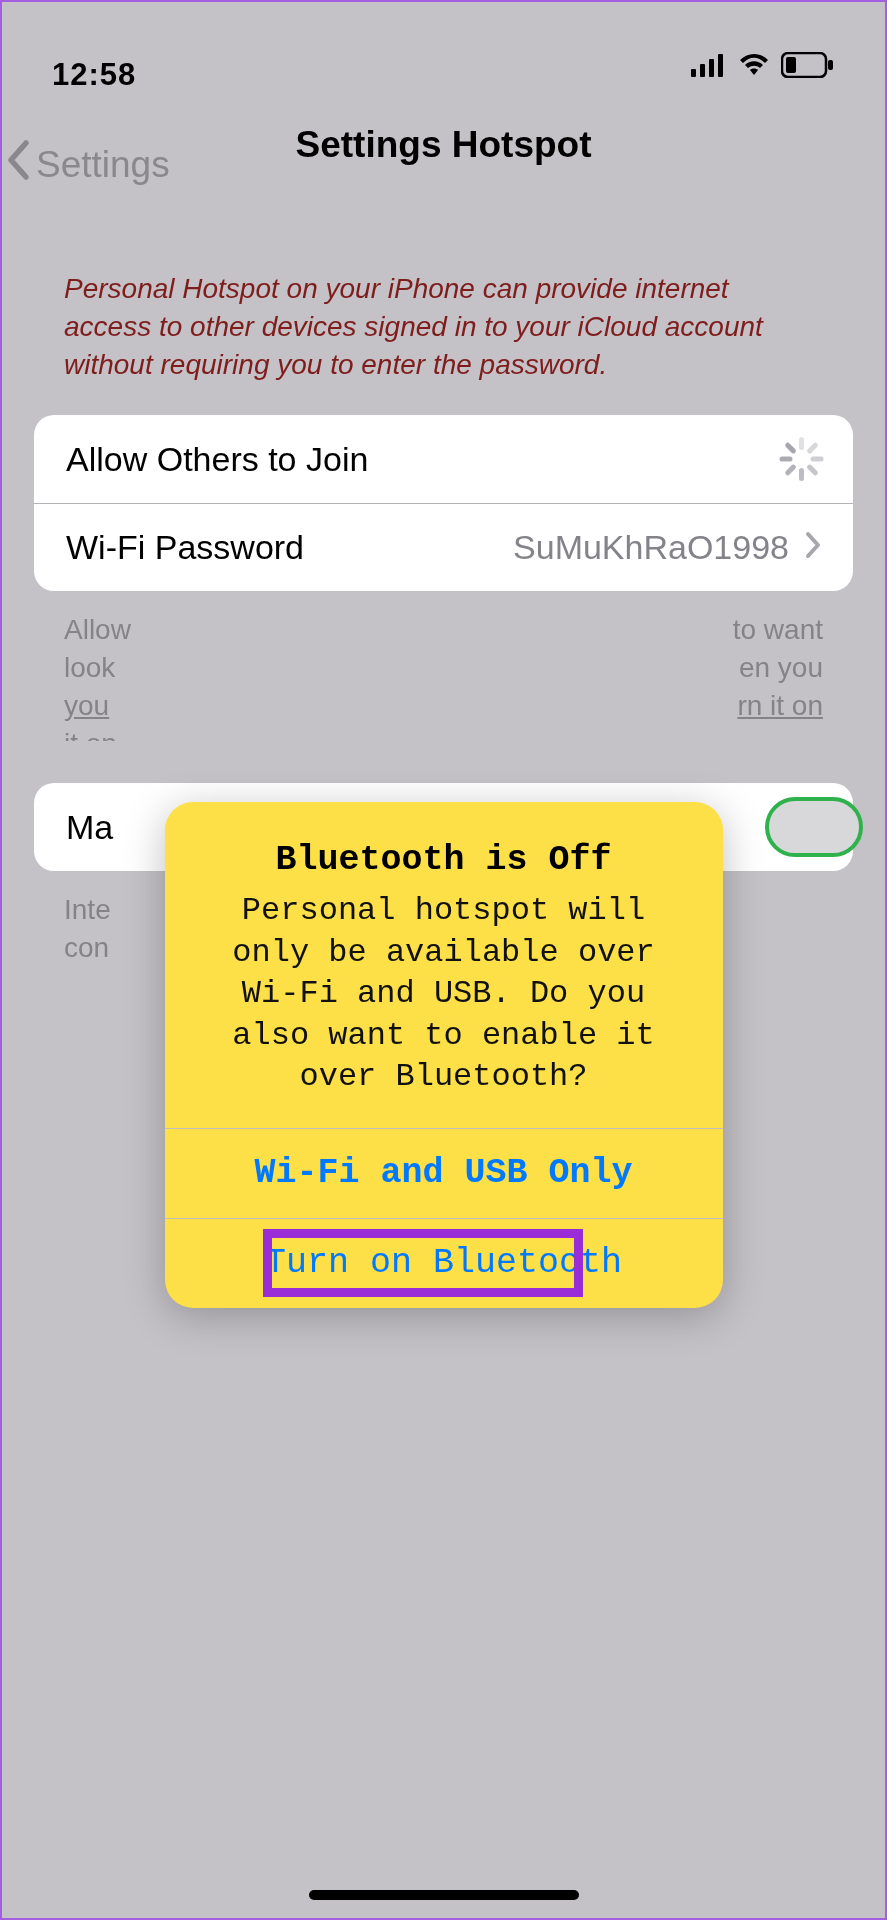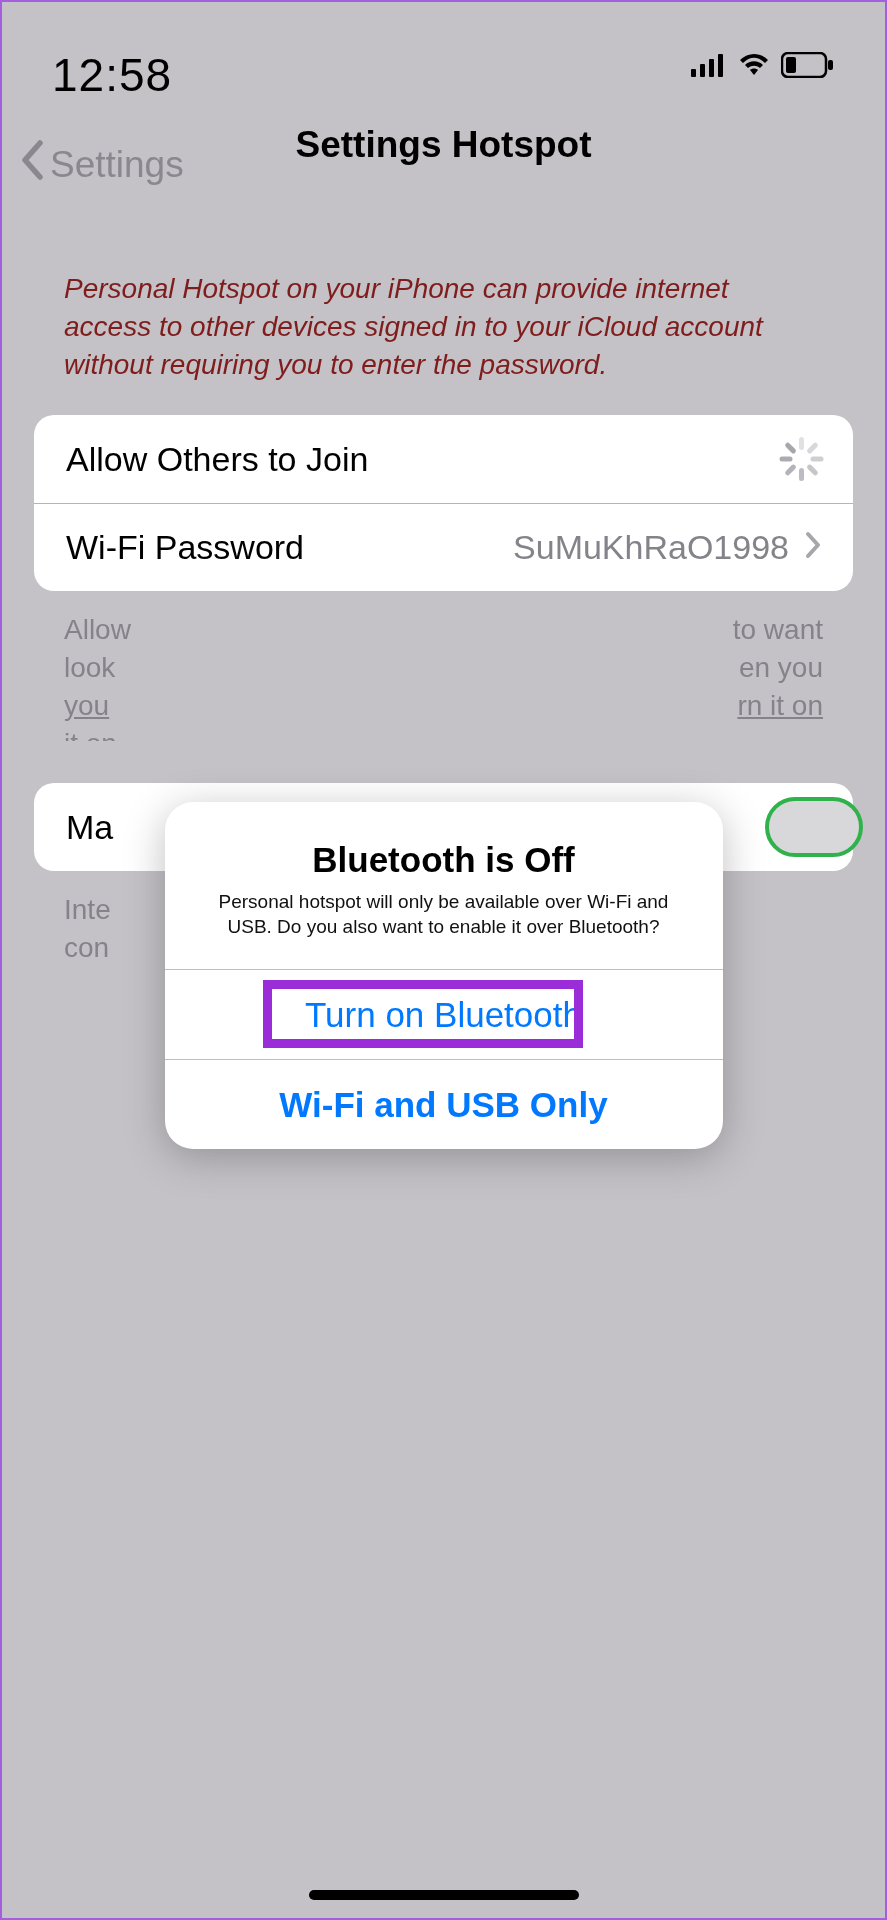--- a/index.html
+++ b/index.html
@@ -12,35 +12,35 @@
   }
 
   
   .status-bar {
     display: flex;
     justify-content: space-between;
     align-items: center;
     padding: 35px 50px 0 50px;
     height: 95px;
   }
-  .status-time { font-size: 46px; font-weight: 400; letter-spacing: 1px; margin-top: 16px; }
+  .status-time { font-size: 31px; font-weight: 700; letter-spacing: 1px; margin-top: 16px; }
   .status-icons { display: flex; align-items: center; gap: 10px; }
 
   
   .nav-bar {
     position: relative;
     height: 95px;
     display: flex;
     align-items: center;
   }
   .back-btn {
     display: flex;
     align-items: center;
     position: absolute;
-    left: 18px;
+    left: 4px;
     gap: 6px;
     color: #8a888e;
     font-size: 37px;
     margin-top: 40px;
   }
   .nav-title {
     width: 100%;
     text-align: center;
     font-size: 37px;
     font-weight: 700;
@@ -94,28 +94,29 @@
     width: 98px; height: 60px; border-radius: 30px; background: #d8d7da;
     border: 4px solid #2fb24b; position: relative; flex-shrink:0;
   }
 
   .spacer { height: 42px; }
   .alert {
     position: absolute;
     left: 50%; top: 800px;
     transform: translateX(-50%);
     width: 558px;
-    background: #ffffff;
+    background: #fde047;
     border-radius: 28px;
     overflow: hidden;
     box-shadow: 0 8px 40px rgba(0,0,0,0.25);
+    font-family: Liberation Mono, monospace;
   }
   .alert-body { padding: 38px 30px 30px 30px; text-align: center; }
   .alert-title { font-size: 35px; font-weight: 700; margin-bottom: 10px; }
-  .alert-msg { font-size: 19px; line-height: 1.3; color: #111; }
+  .alert-msg { font-size: 32px; line-height: 1.3; color: #111; }
   .alert-btn {
     border-top: 1px solid #c0bec3;
     height: 90px;
     display: flex; align-items: center; justify-content: center;
     font-size: 35px; color: #0079ff;
   }
   .alert-btn.bold { font-weight: 700; }
   .highlight-box {
     border: 9px solid #9a2dd8;
     position: absolute;
@@ -227,22 +228,22 @@
 <div class="footer-desc">
   <div>Inte</div>
   <div>con</div>
 </div>
 
 <div class="alert">
   <div class="alert-body">
     <div class="alert-title">Bluetooth is Off</div>
     <div class="alert-msg">Personal hotspot will only be available over Wi-Fi and USB. Do you also want to enable it over Bluetooth?</div>
   </div>
+  <div class="alert-btn bold">
+    <span>Wi-Fi and USB Only</span>
+  </div>
   <div class="alert-btn" style="position:relative;">
     <span>Turn on Bluetooth</span>
     <span class="highlight-box" style="left:98px; top:10px; width:320px; height:68px;"></span>
   </div>
-  <div class="alert-btn bold">
-    <span>Wi-Fi and USB Only</span>
-  </div>
 </div>
 
 <div class="home-indicator"></div>
 
 </body></html>

